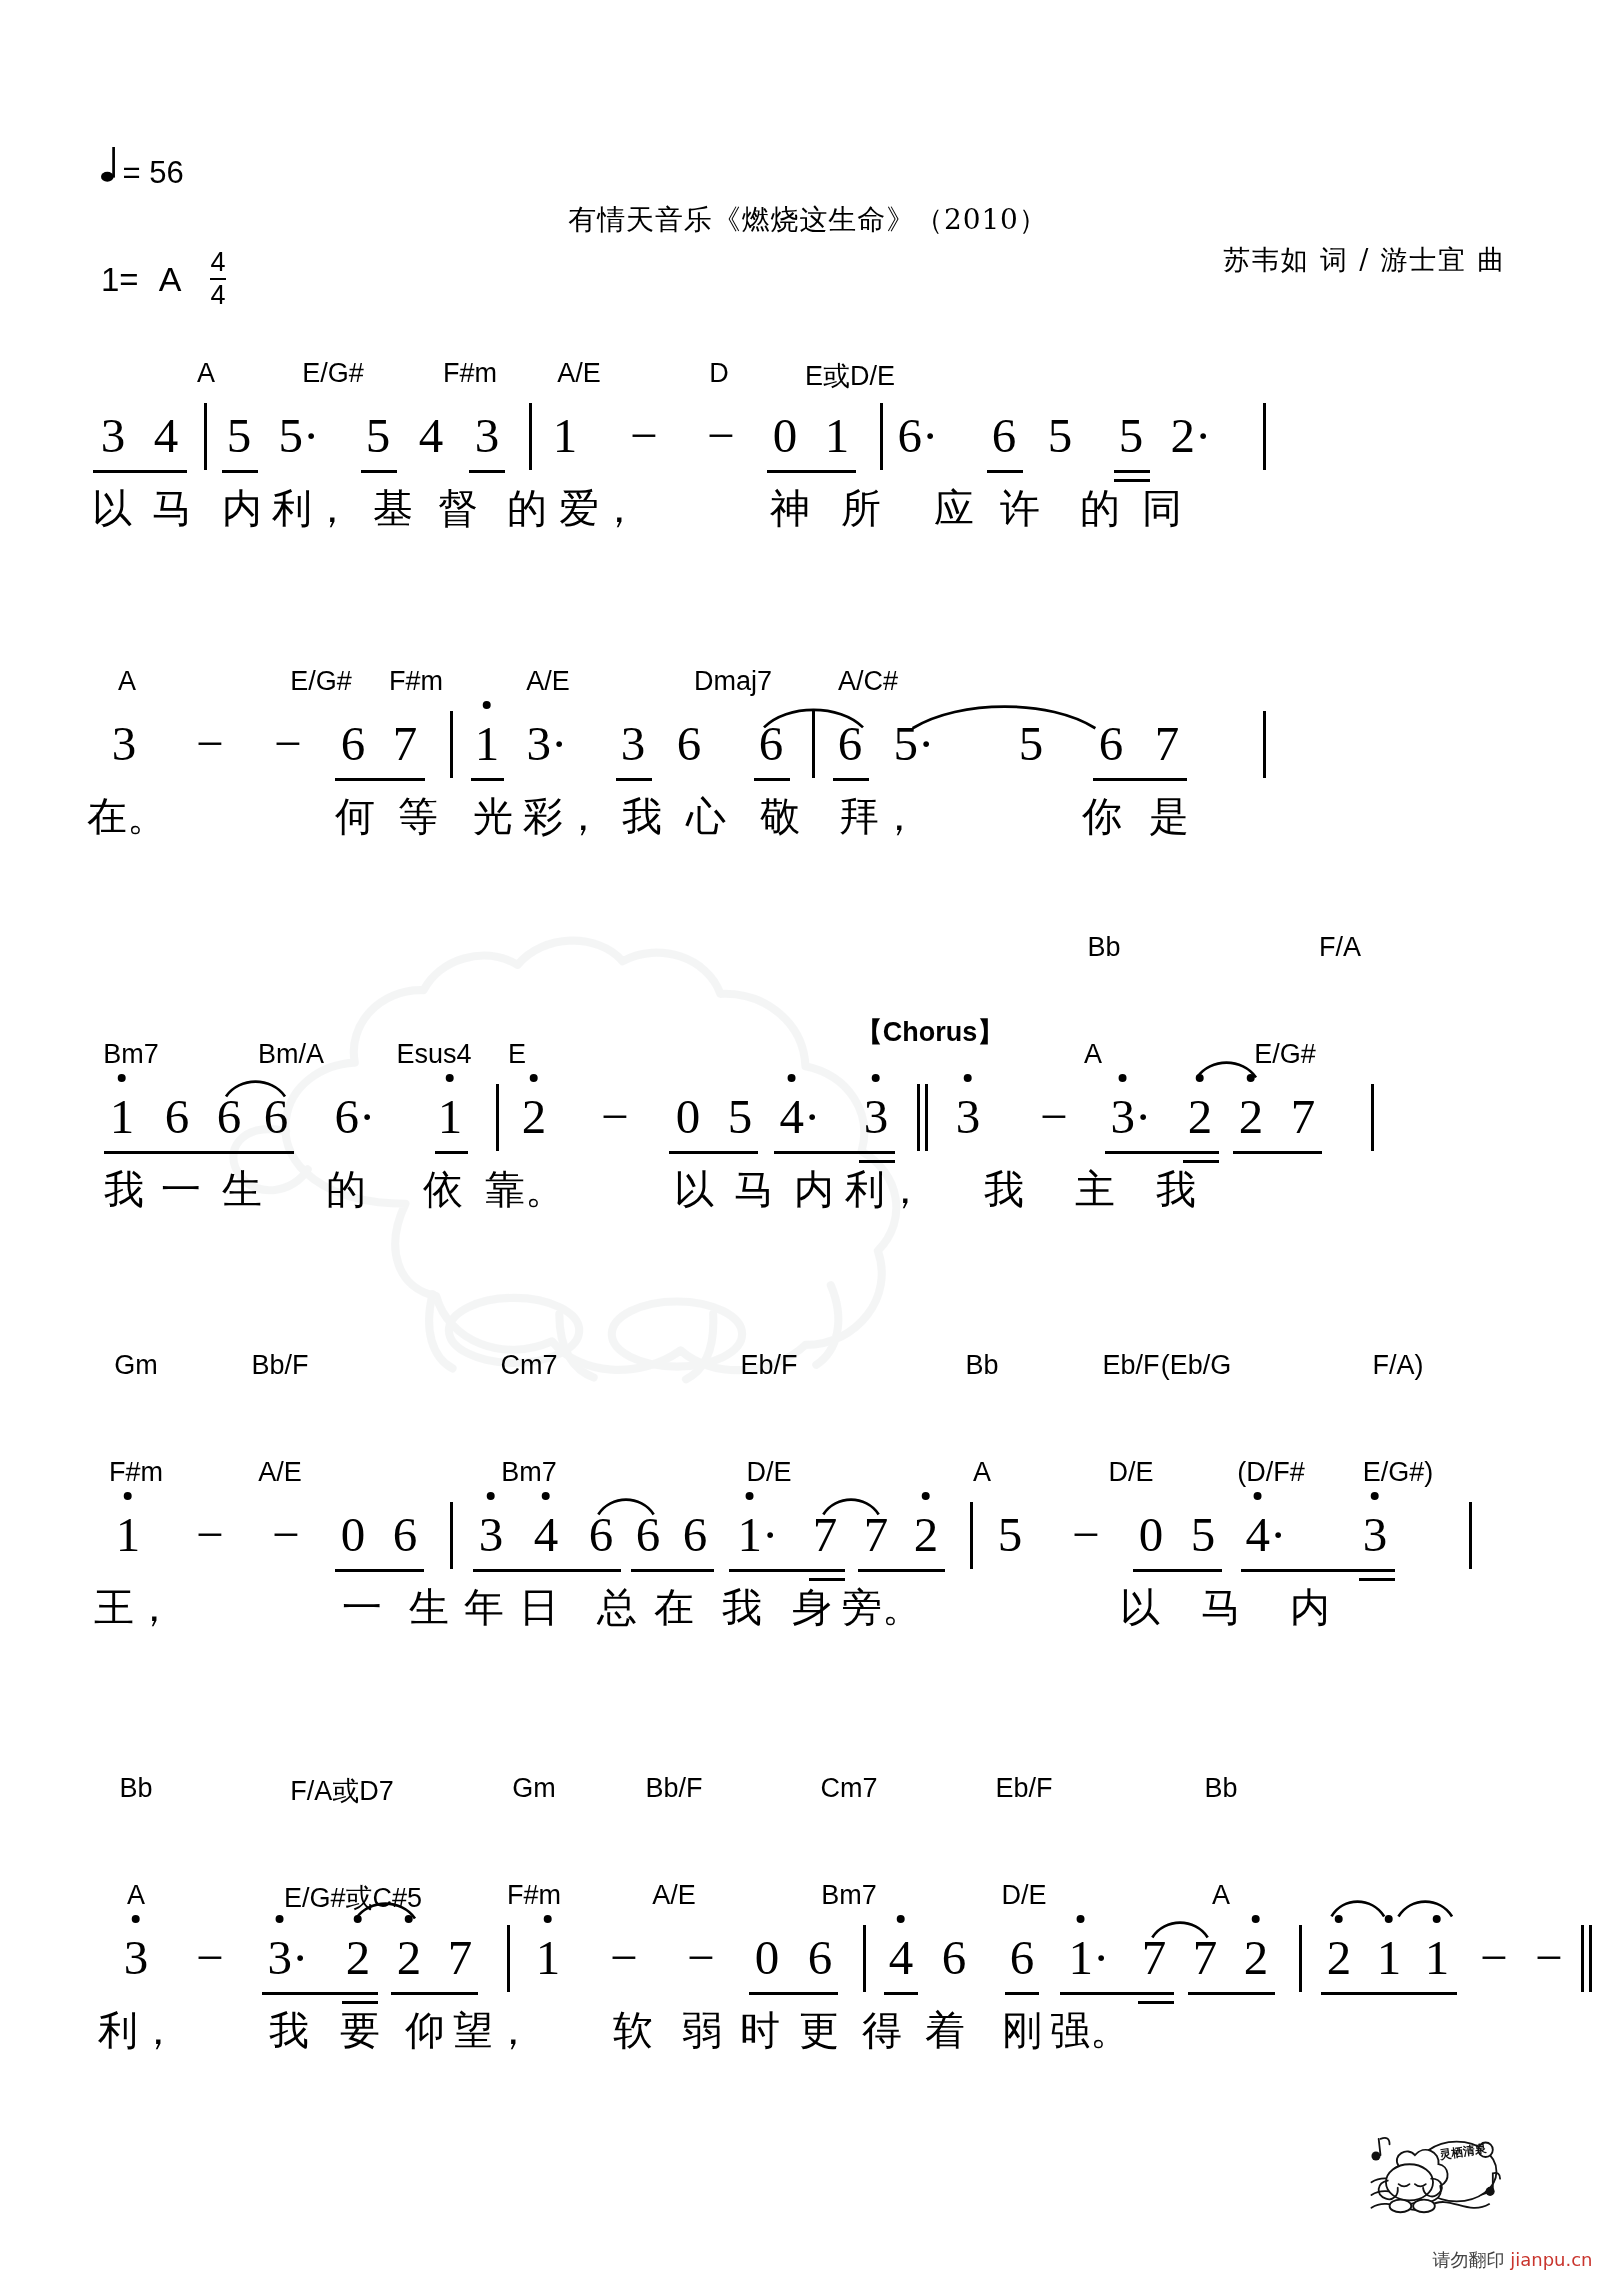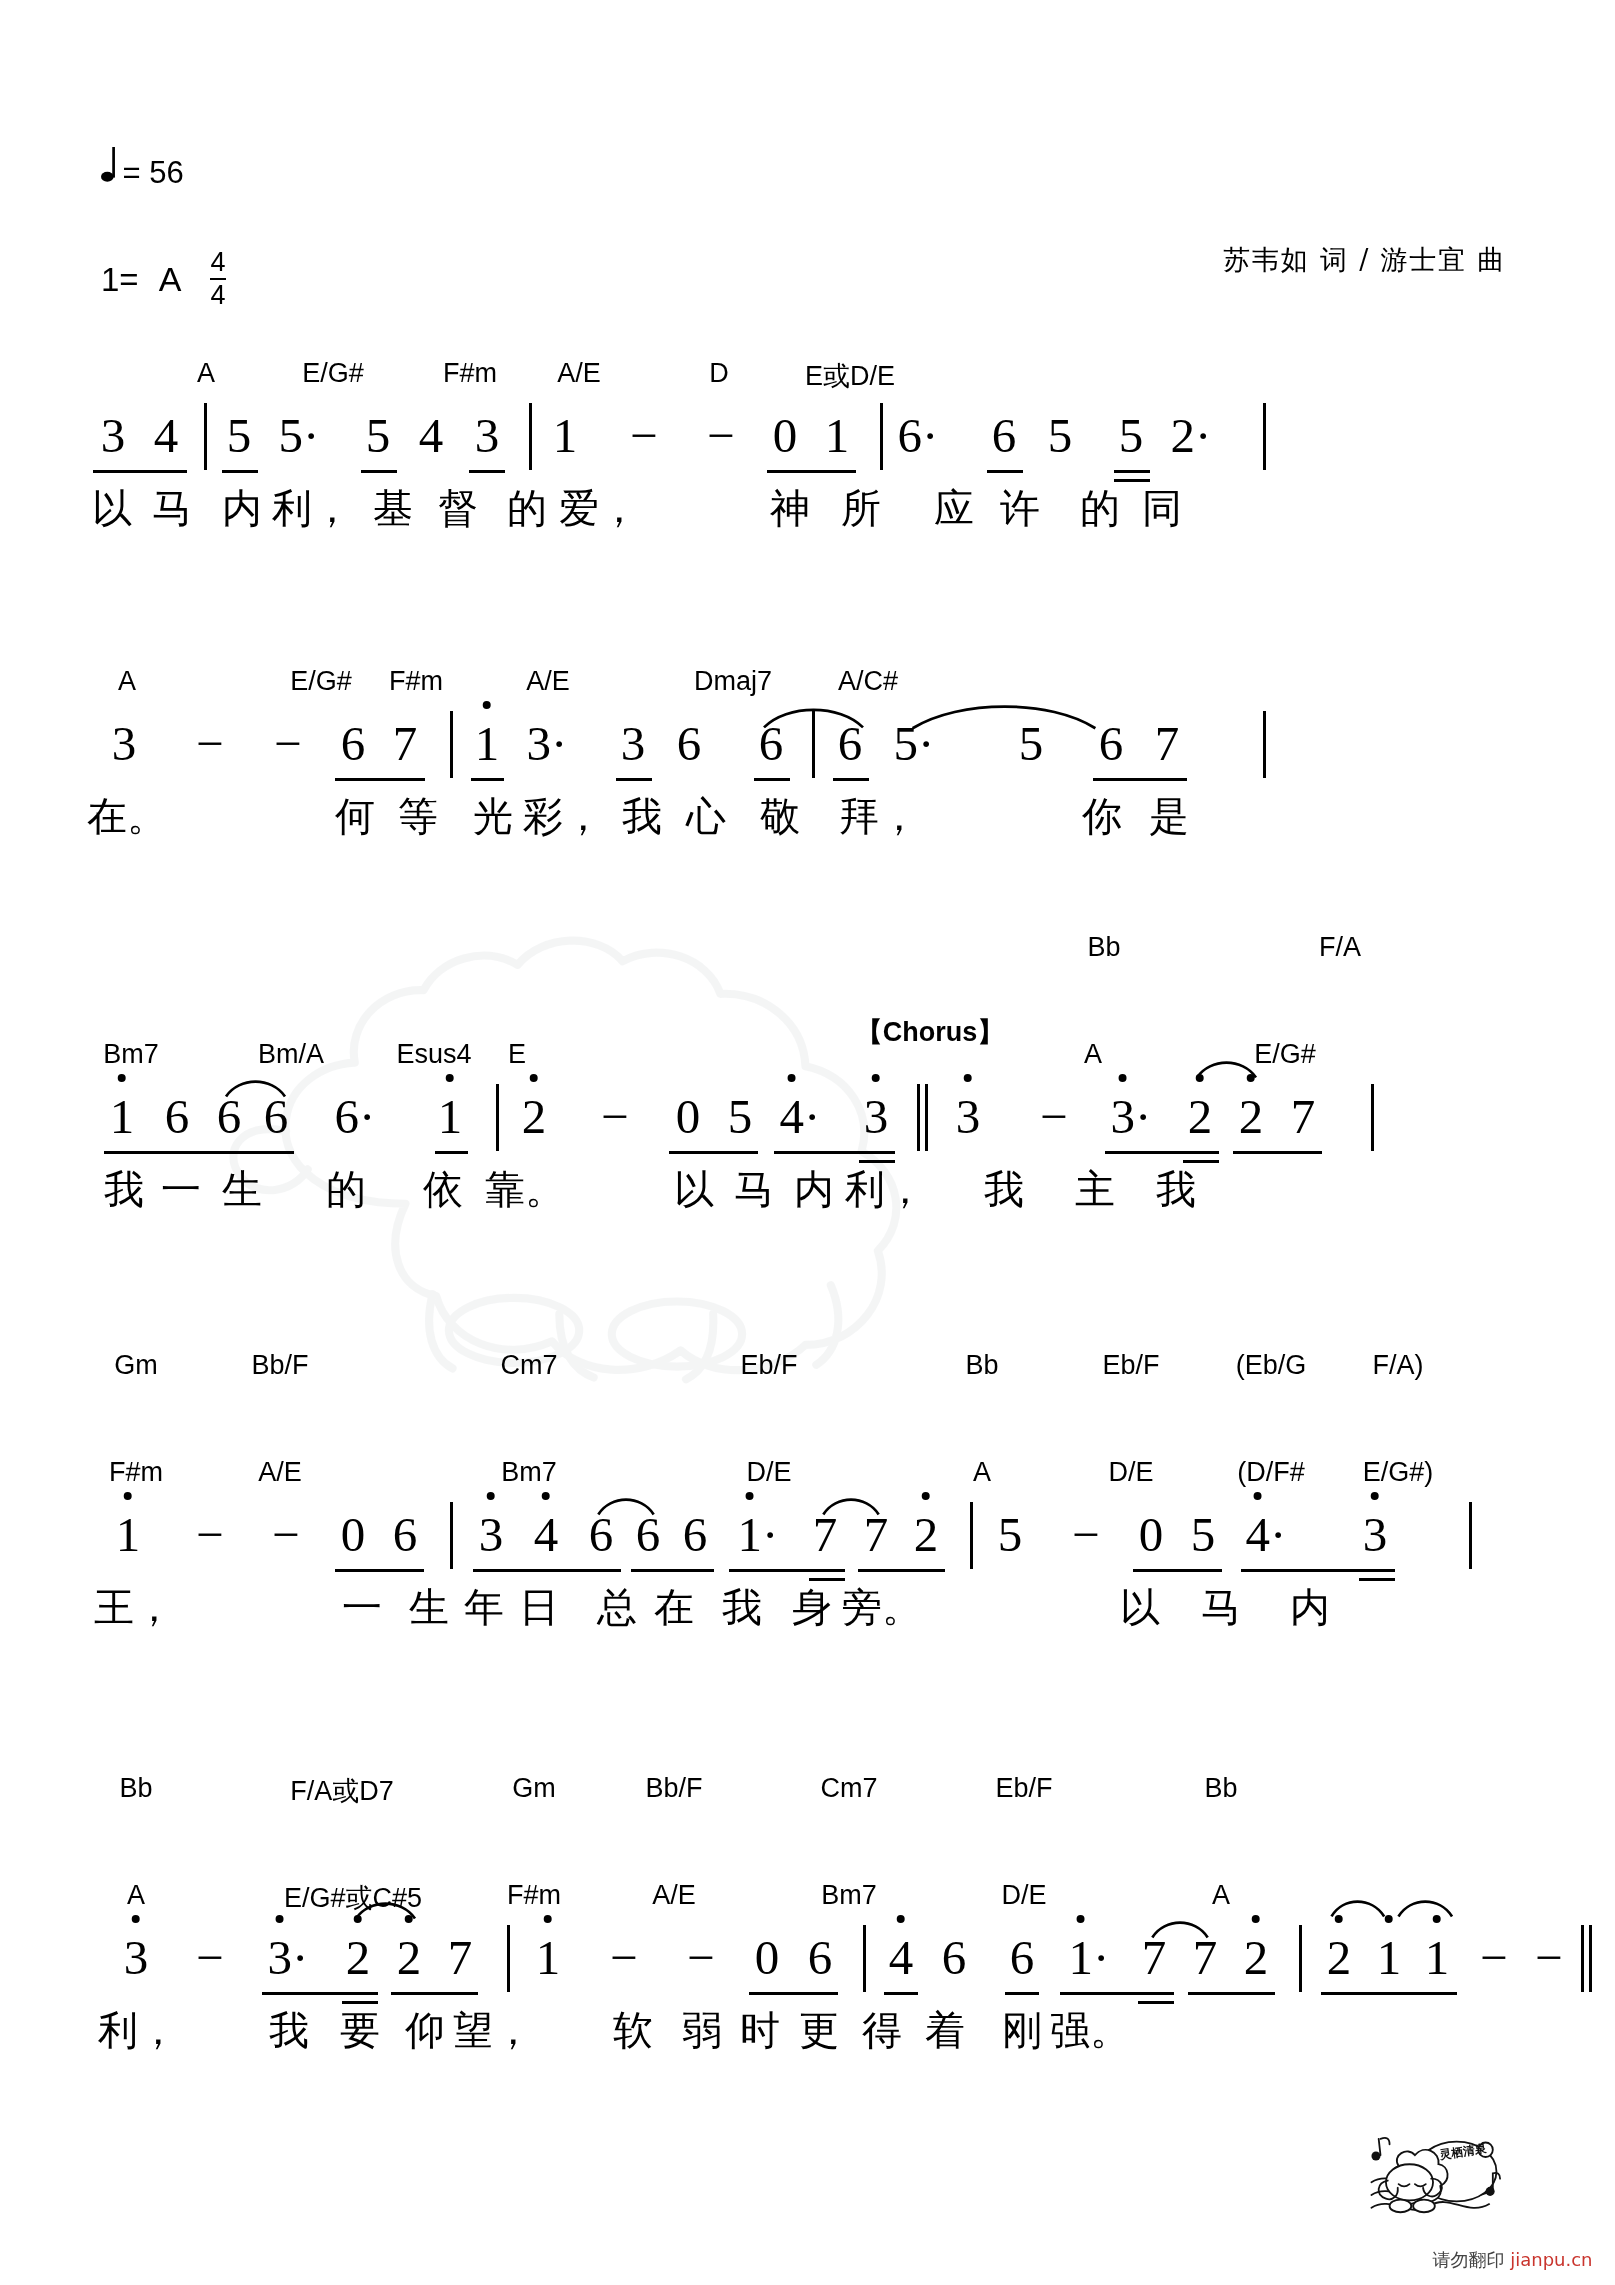--- a/index.html
+++ b/index.html
@@ -124,20 +124,21 @@
   </div>
 
   <div class="keysig">
     <span class="k1">1=</span><span class="keyname">A</span>
     <span class="frac">
       <span class="num">4</span>
       <span class="den">4</span>
     </span>
   </div>
 
+  <div class="subtitle">有情天音乐《燃烧这生命》（2010）</div>
   <div class="credits">苏韦如 词 / 游士宜 曲</div>
 
   <div class="system" style="top:358px;">
     <div class="chordrow">
       <span class="chord" style="left:206px;">A</span>
       <span class="chord" style="left:333px;">E/G#</span>
       <span class="chord" style="left:470px;">F#m</span>
       <span class="chord" style="left:579px;">A/E</span>
       <span class="chord" style="left:719px;">D</span>
       <span class="chord" style="left:850px;">E或D/E</span>
@@ -319,21 +320,21 @@
   </div>
 
   <div class="system" style="top:1350px;">
     <div class="chordrow">
       <span class="chord" style="left:136px;">Gm</span>
       <span class="chord" style="left:280px;">Bb/F</span>
       <span class="chord" style="left:529px;">Cm7</span>
       <span class="chord" style="left:769px;">Eb/F</span>
       <span class="chord" style="left:982px;">Bb</span>
       <span class="chord" style="left:1131px;">Eb/F</span>
-      <span class="chord" style="left:1271px;">(Eb/G</span>
+      <span class="chord" style="left:1196px;">(Eb/G</span>
       <span class="chord" style="left:1398px;">F/A)</span>
     </div>
     <div class="chordrow" style="margin-top:67px;">
       <span class="chord" style="left:136px;">F#m</span>
       <span class="chord" style="left:280px;">A/E</span>
       <span class="chord" style="left:529px;">Bm7</span>
       <span class="chord" style="left:769px;">D/E</span>
       <span class="chord" style="left:982px;">A</span>
       <span class="chord" style="left:1131px;">D/E</span>
       <span class="chord" style="left:1271px;">(D/F#</span>

